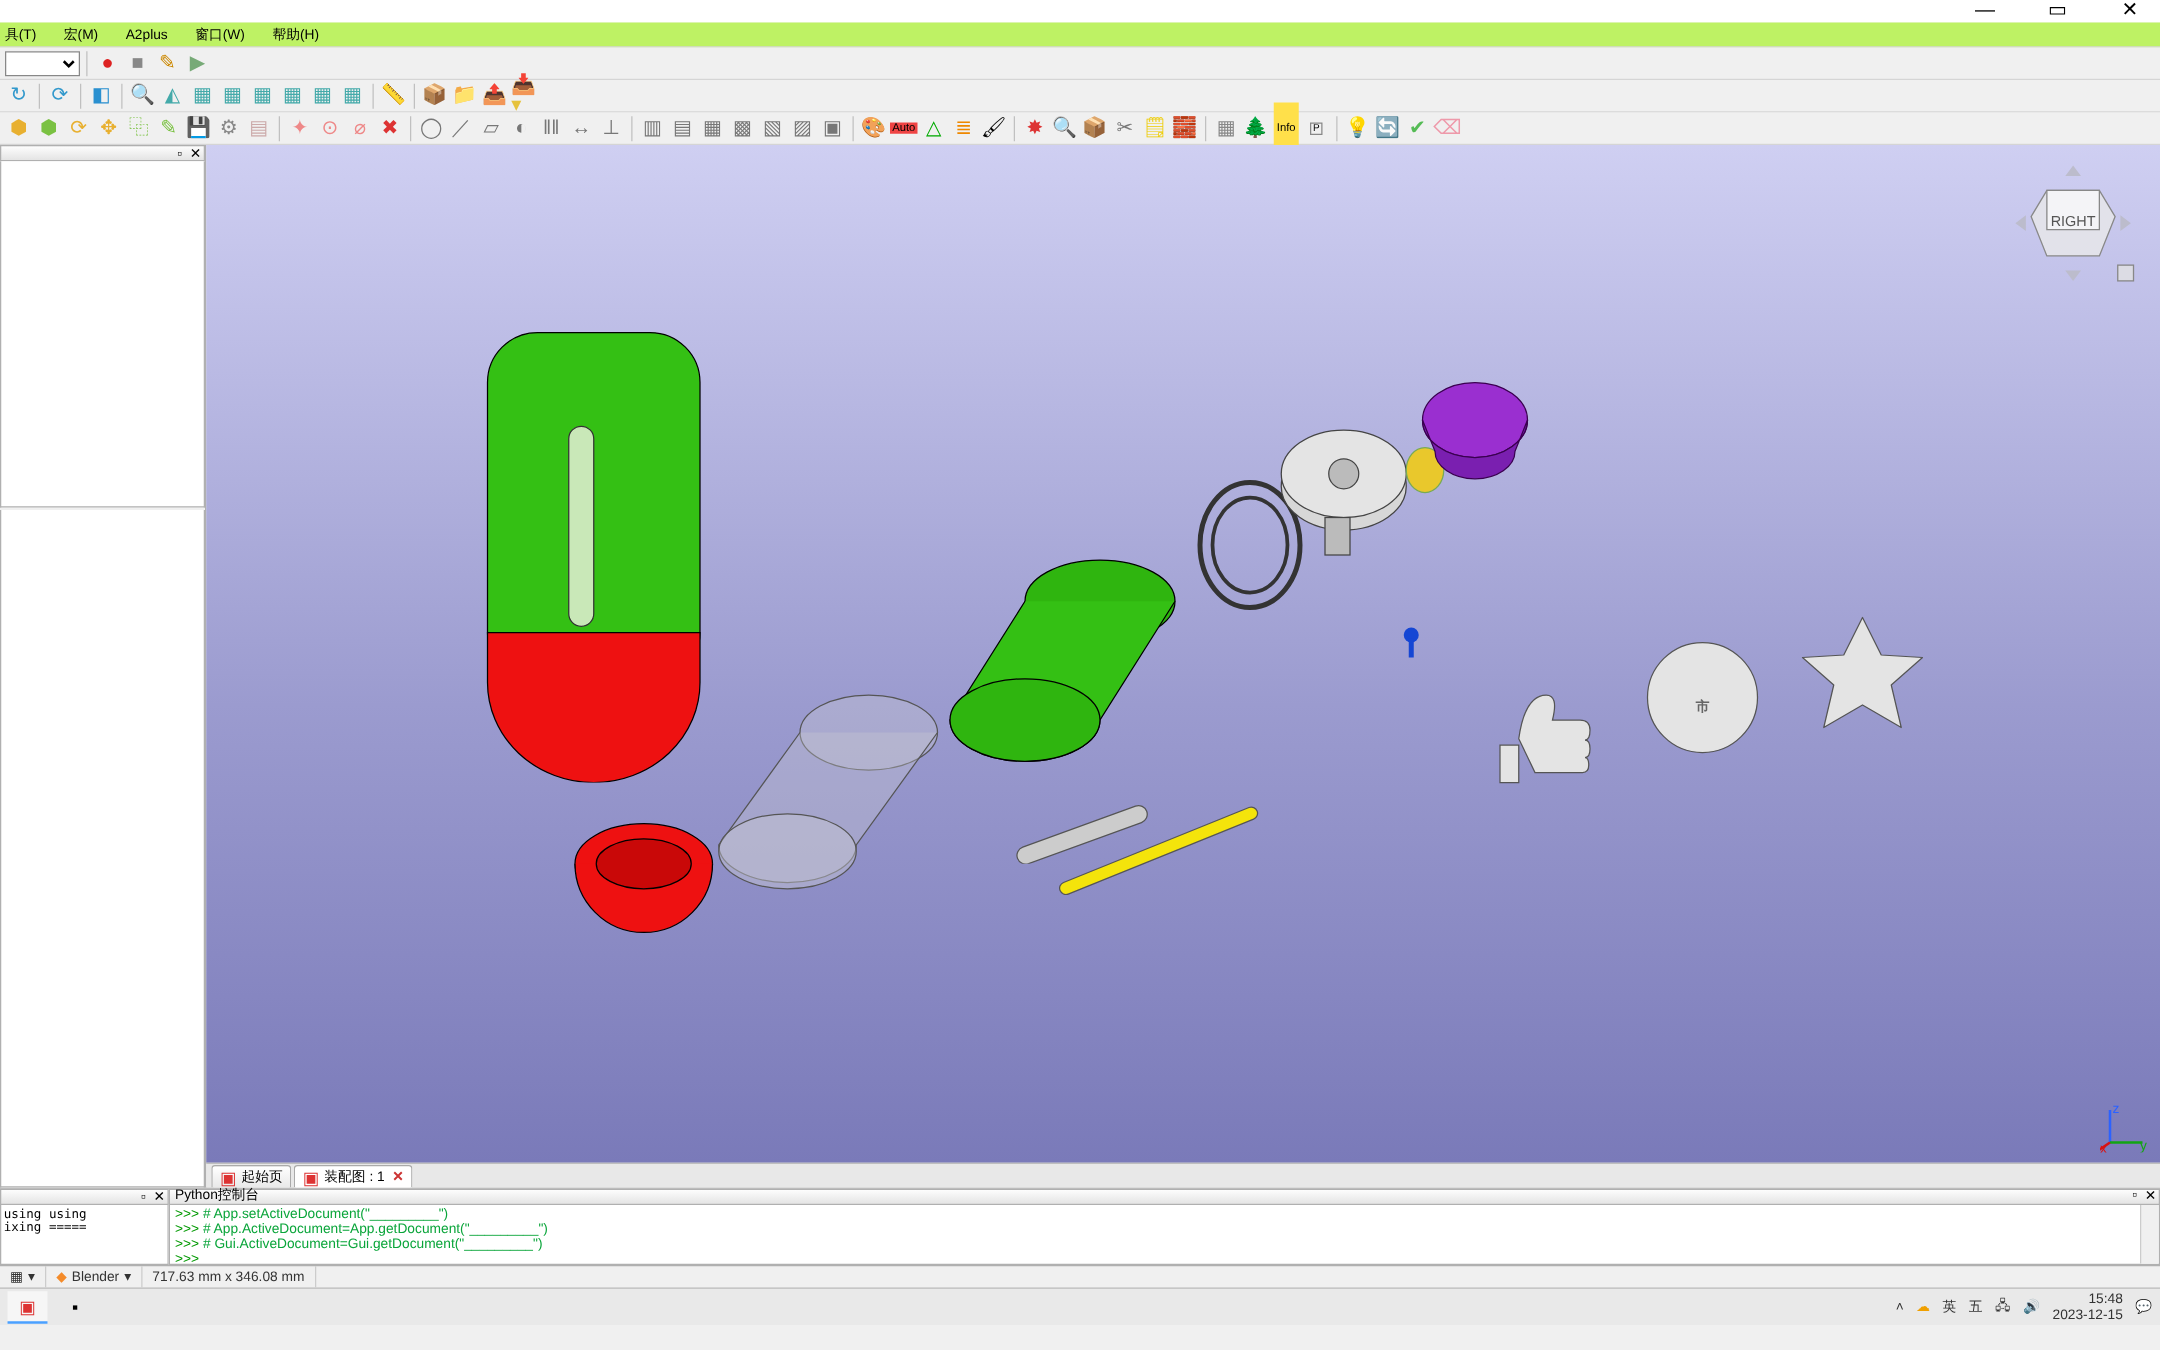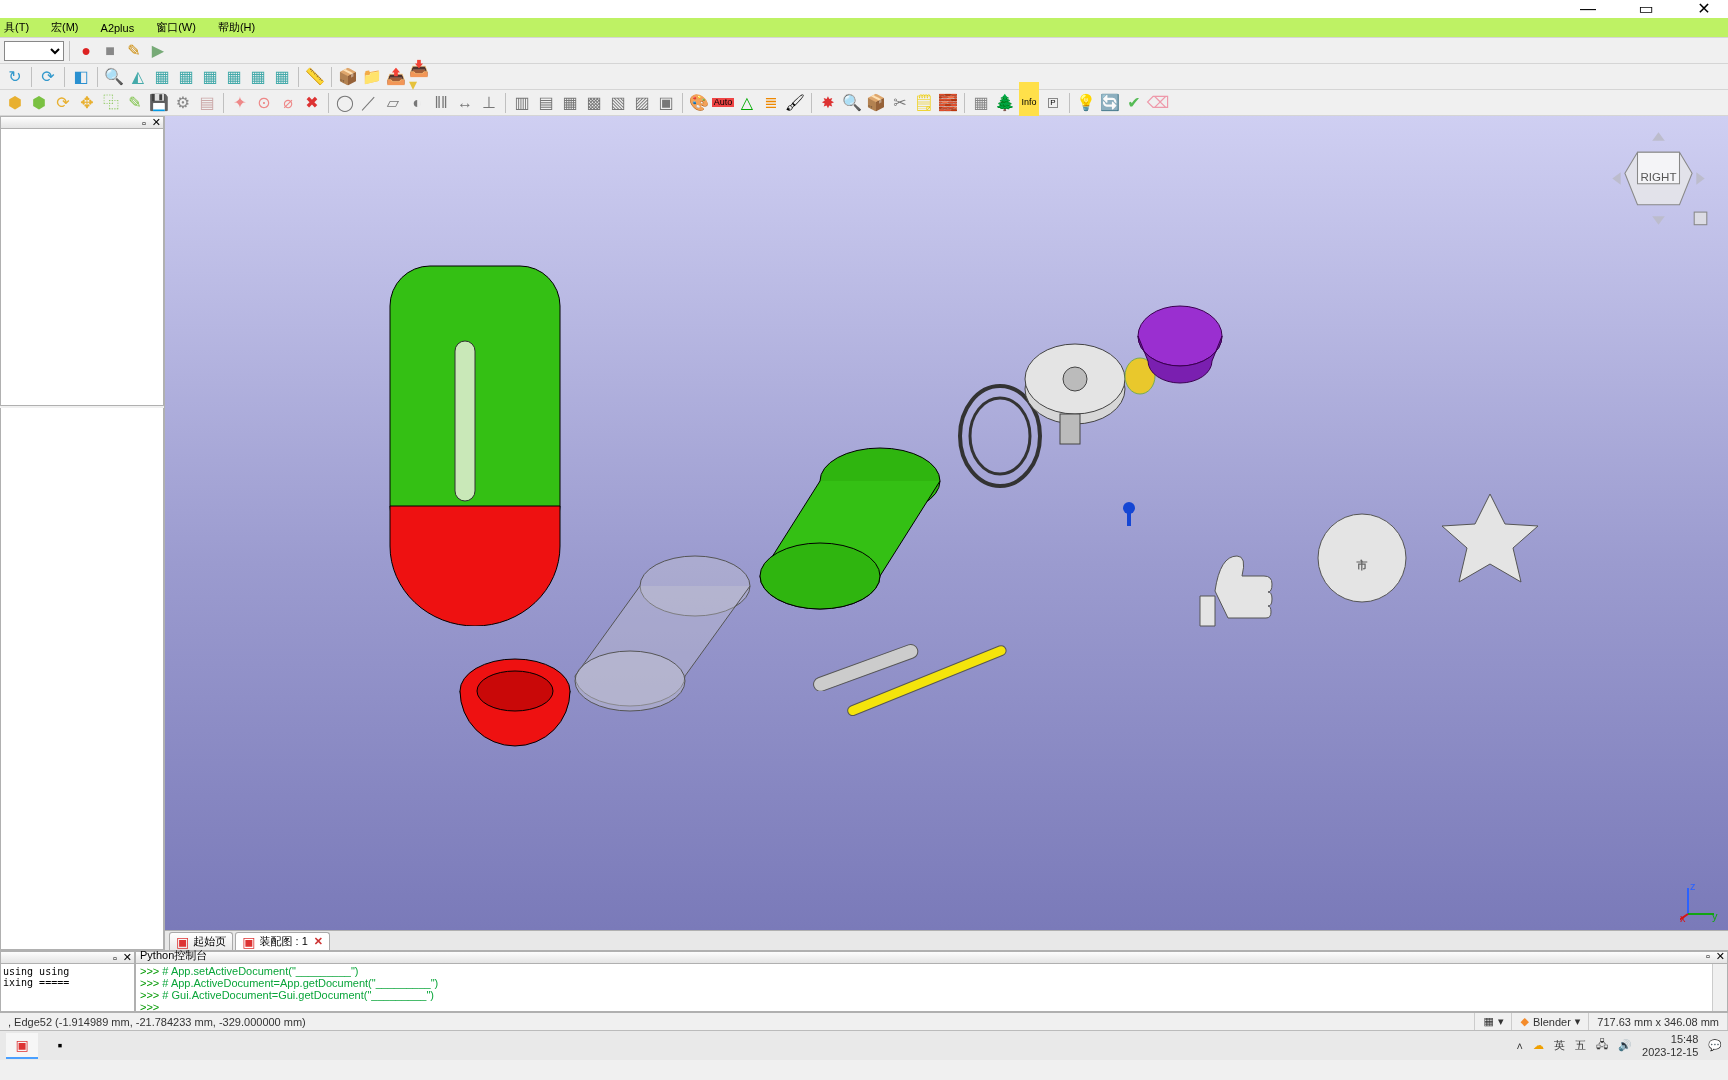--- a/index.html
+++ b/index.html
@@ -454,21 +454,20 @@
       <div class="ln"><span class="p">&gt;&gt;&gt; </span><span class="c"># App.setActiveDocument("_________")</span></div>
       <div class="ln"><span class="p">&gt;&gt;&gt; </span><span class="c"># App.ActiveDocument=App.getDocument("_________")</span></div>
       <div class="ln"><span class="p">&gt;&gt;&gt; </span><span class="c"># Gui.ActiveDocument=Gui.getDocument("_________")</span></div>
       <div class="ln"><span class="p">&gt;&gt;&gt; </span><span class="c"></span></div>
       <div id="py-scroll"></div>
     </div>
   </div>
 </div>
 
 <div id="status-bar">
-  <div class="sl" style="flex:1">, Edge52 (-1.914989 mm, -21.784233 mm, -329.000000 mm)</div>
   <div class="sl"><span>▦</span> ▾</div>
   <div class="sl"><span style="color:#f48b2a">◆</span><span>Blender</span> ▾</div>
   <div class="sl">717.63 mm x 346.08 mm</div>
 </div>
 
 <div id="taskbar">
   <div class="tleft">
     <div class="tb-app active">
         <span class="tiny-icon" style="color:#d33">▣</span>
       </div>

